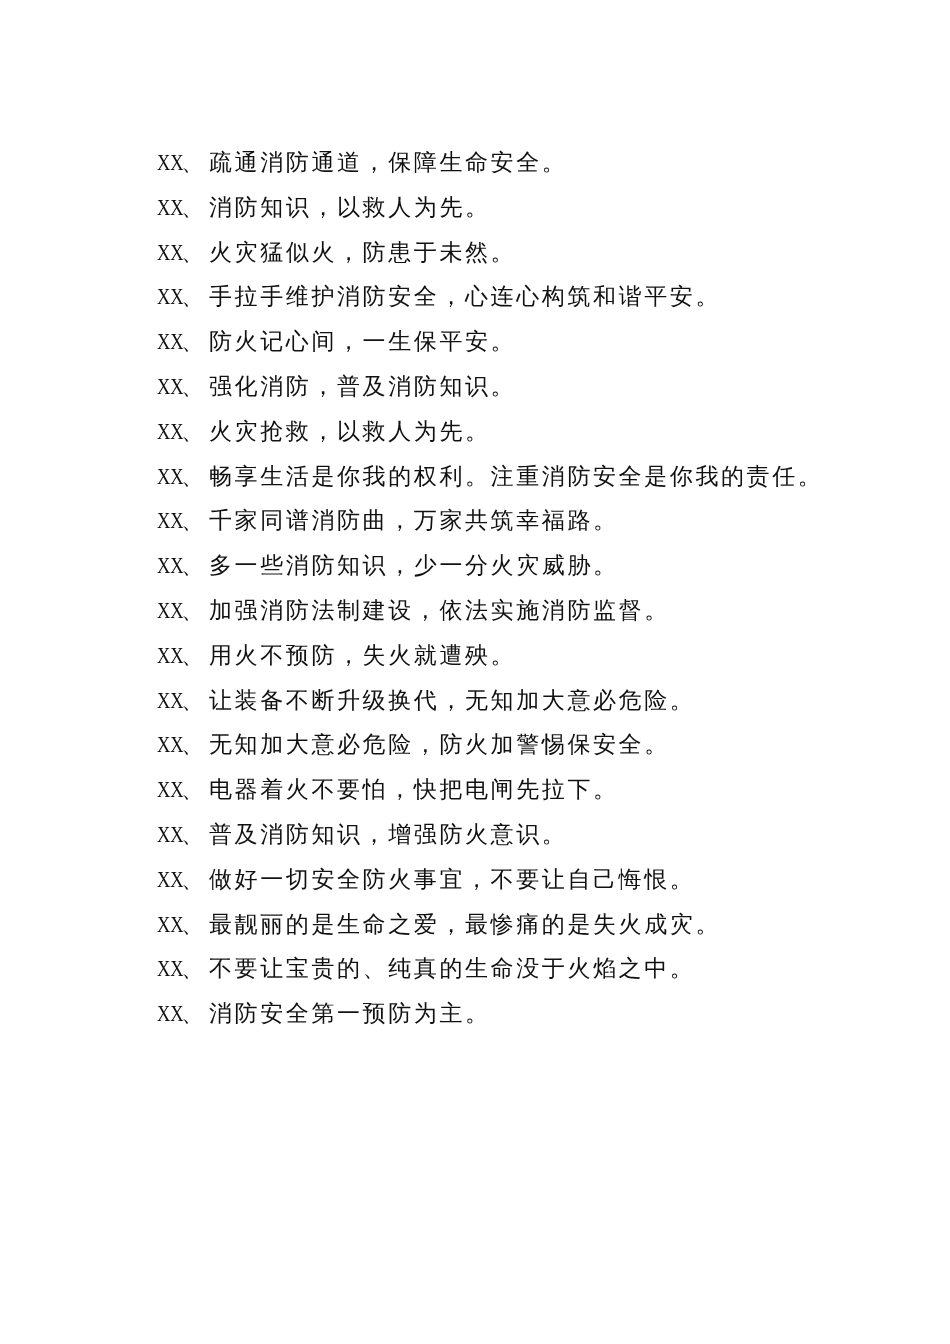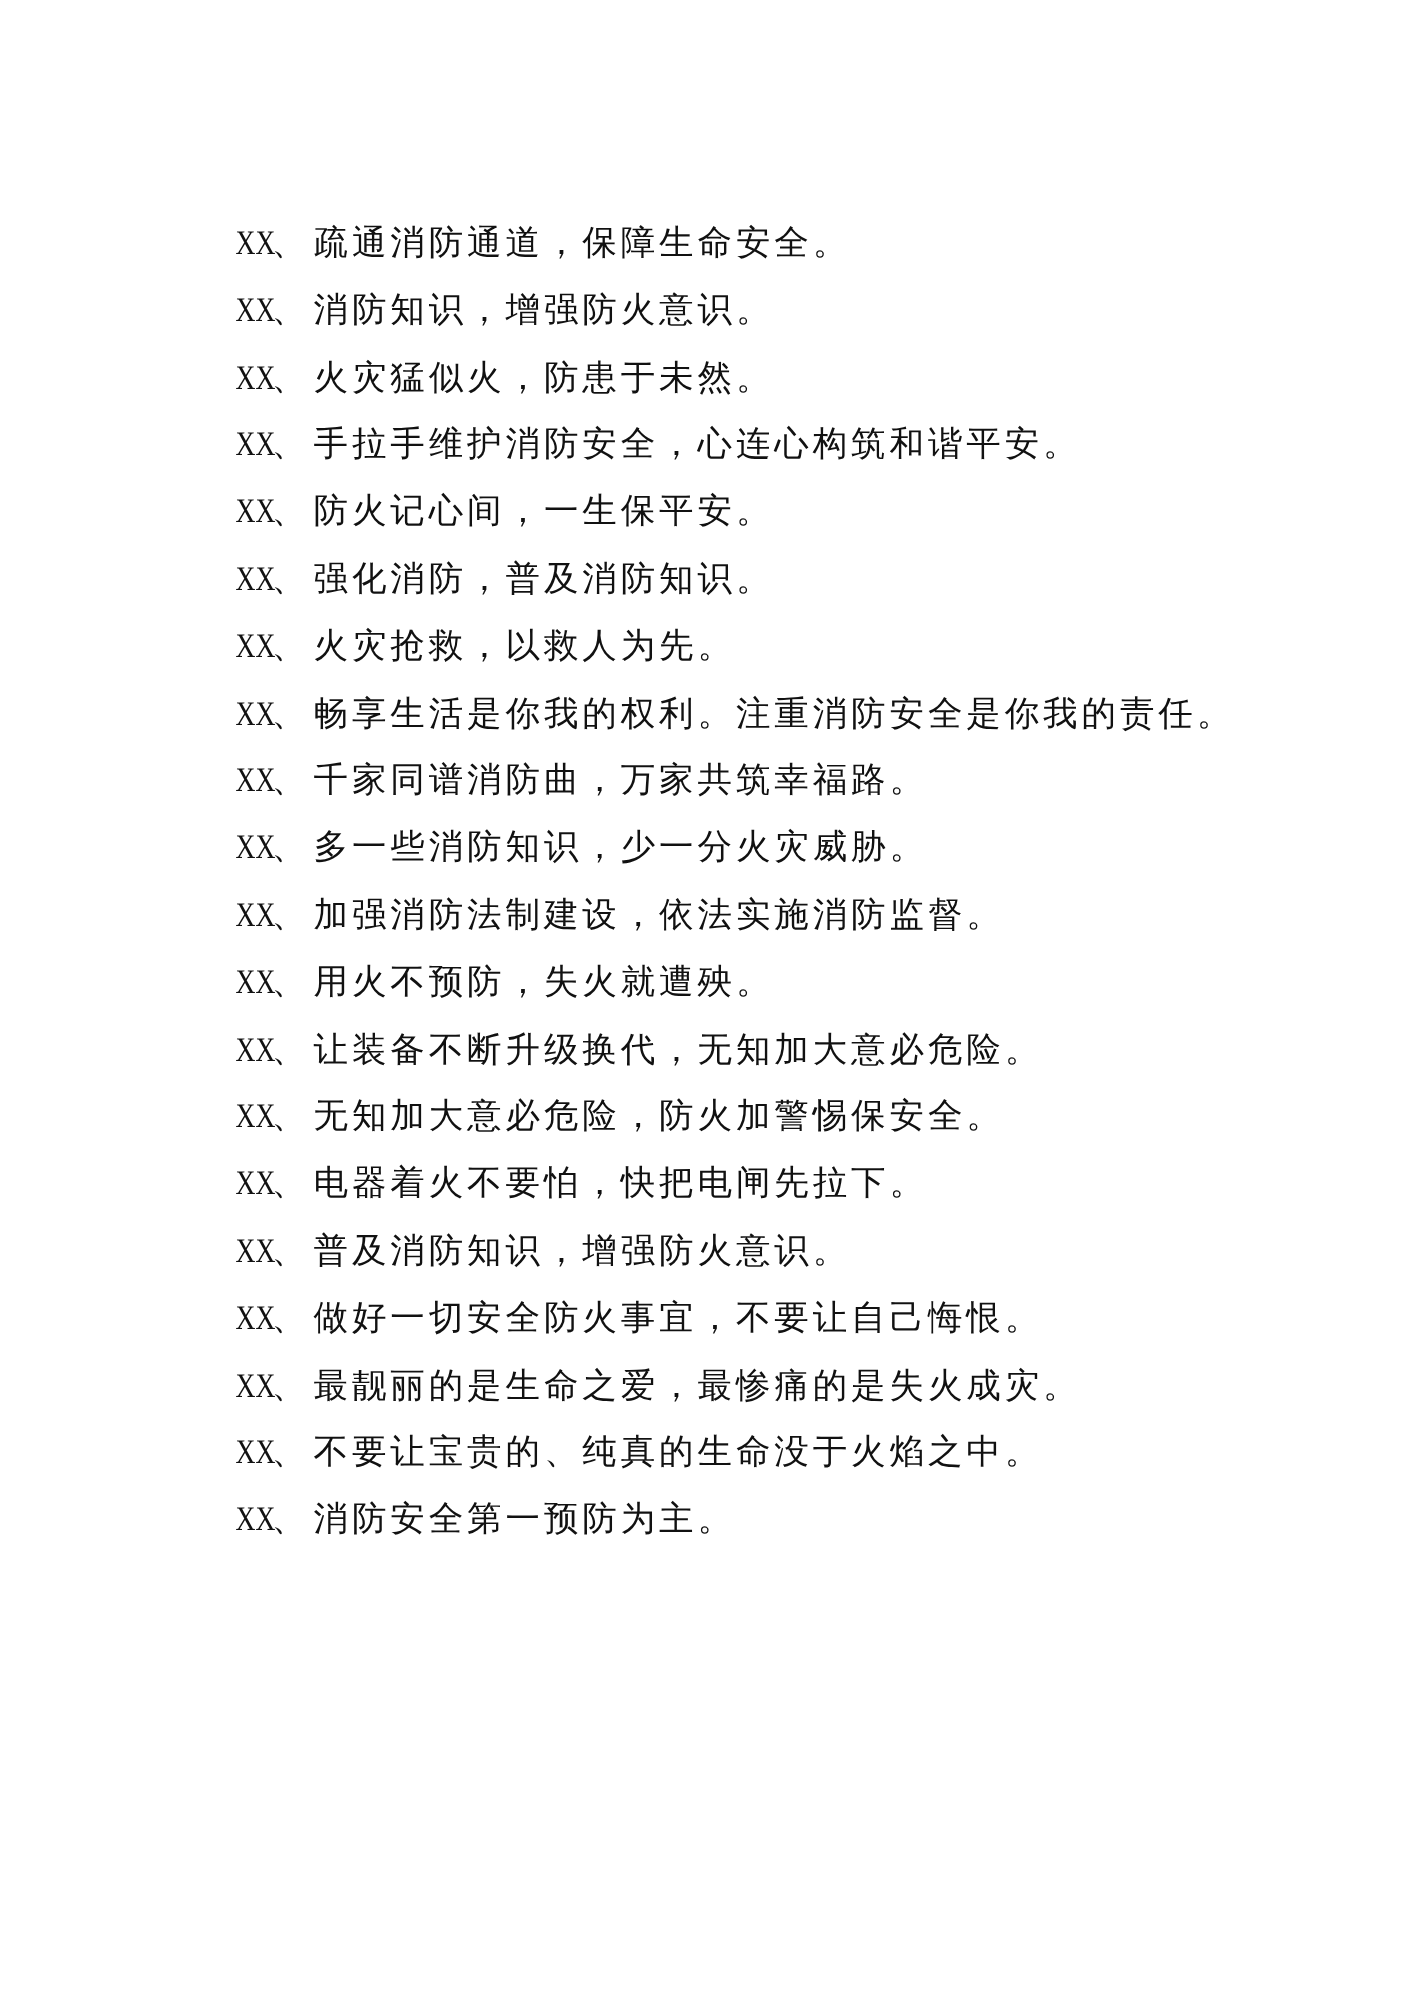--- a/index.html
+++ b/index.html
@@ -50,21 +50,21 @@
       letter-spacing: 0;
       width: 28px;
     }
   </style>
 </head>
 <body>
 
 <div class="page">
   <div class="content">
     <div class="line"><span class="prefix">XX</span><span class="sep">、</span><span>疏通消防通道，保障生命安全。</span></div>
-    <div class="line"><span class="prefix">XX</span><span class="sep">、</span><span>消防知识，增强防火意识。</span></div>
+    <div class="line"><span class="prefix">XX</span><span class="sep">、</span><span>消防知识，以救人为先。</span></div>
     <div class="line"><span class="prefix">XX</span><span class="sep">、</span><span>火灾猛似火，防患于未然。</span></div>
     <div class="line"><span class="prefix">XX</span><span class="sep">、</span><span>手拉手维护消防安全，心连心构筑和谐平安。</span></div>
     <div class="line"><span class="prefix">XX</span><span class="sep">、</span><span>防火记心间，一生保平安。</span></div>
     <div class="line"><span class="prefix">XX</span><span class="sep">、</span><span>强化消防，普及消防知识。</span></div>
     <div class="line"><span class="prefix">XX</span><span class="sep">、</span><span>火灾抢救，以救人为先。</span></div>
     <div class="line"><span class="prefix">XX</span><span class="sep">、</span><span>畅享生活是你我的权利。注重消防安全是你我的责任。</span></div>
     <div class="line"><span class="prefix">XX</span><span class="sep">、</span><span>千家同谱消防曲，万家共筑幸福路。</span></div>
     <div class="line"><span class="prefix">XX</span><span class="sep">、</span><span>多一些消防知识，少一分火灾威胁。</span></div>
     <div class="line"><span class="prefix">XX</span><span class="sep">、</span><span>加强消防法制建设，依法实施消防监督。</span></div>
     <div class="line"><span class="prefix">XX</span><span class="sep">、</span><span>用火不预防，失火就遭殃。</span></div>

